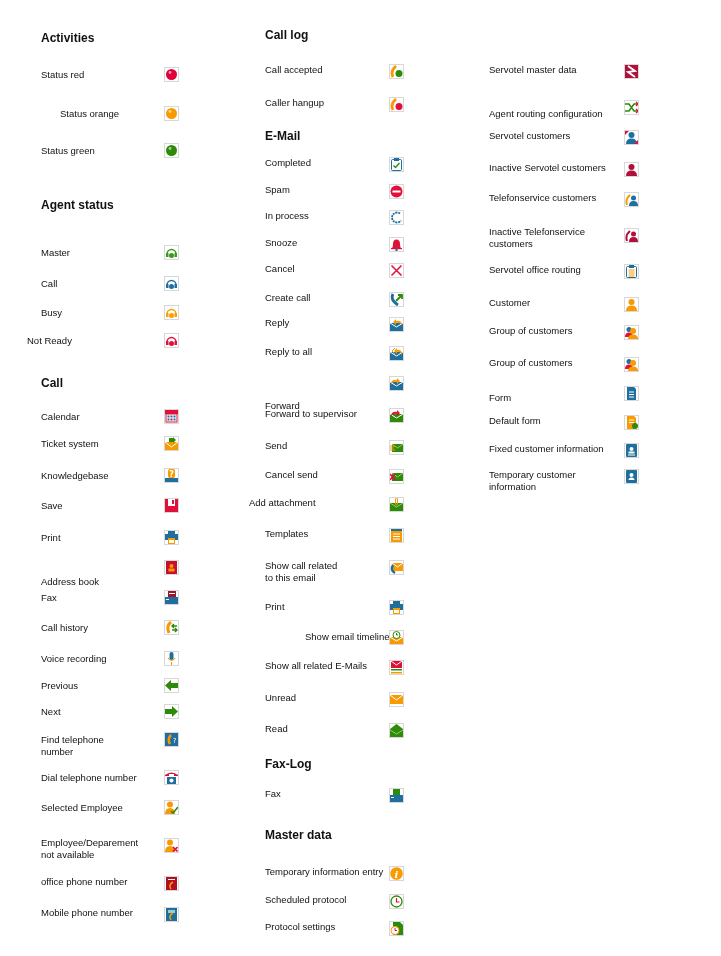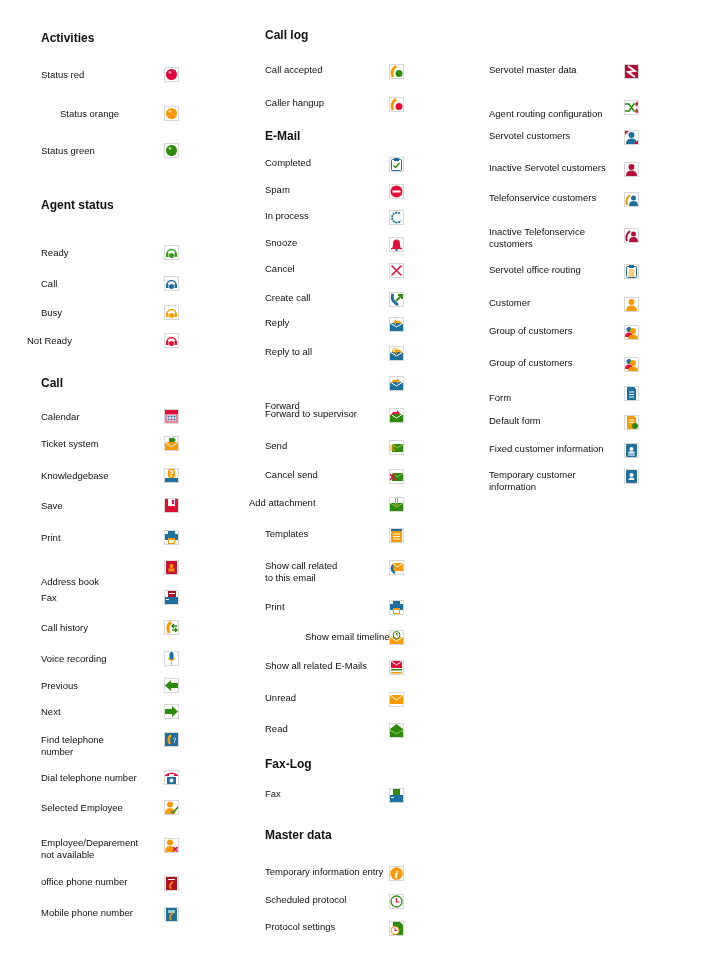--- a/index.html
+++ b/index.html
@@ -42,21 +42,21 @@
             <svg viewBox="0 0 13 13">
               <circle cx="6.5" cy="6.5" r="5.5" fill="#2e8b0a"></circle>
               <circle cx="5" cy="4.5" r="1.4" fill="#fff" opacity=".6"></circle>
             </svg>
           </div>
         </div>
       </div>
       <div>
         <div class="h" style="left: 41px; top: 198px;">Agent status</div>
         <div>
-          <div class="lbl" style="left: 41px; top: 247px;">Ready</div>
+          <div class="lbl" style="left: 41px; top: 247px;">Master</div>
           <div class="ic" style="left: 164px; top: 245px;">
             <svg viewBox="0 0 13 13">
               <path d="M2 8 A4.5 4.5 0 0 1 11 8" stroke="#3a9a1c" stroke-width="1.4" fill="none"></path>
               <rect x="1" y="7" width="2.5" height="4" fill="#3a9a1c"></rect>
               <rect x="9.5" y="7" width="2.5" height="4" fill="#3a9a1c"></rect>
               <circle cx="6.5" cy="9.5" r="2.5" fill="#3a9a1c"></circle>
             </svg>
           </div>
         </div>
         <div>

